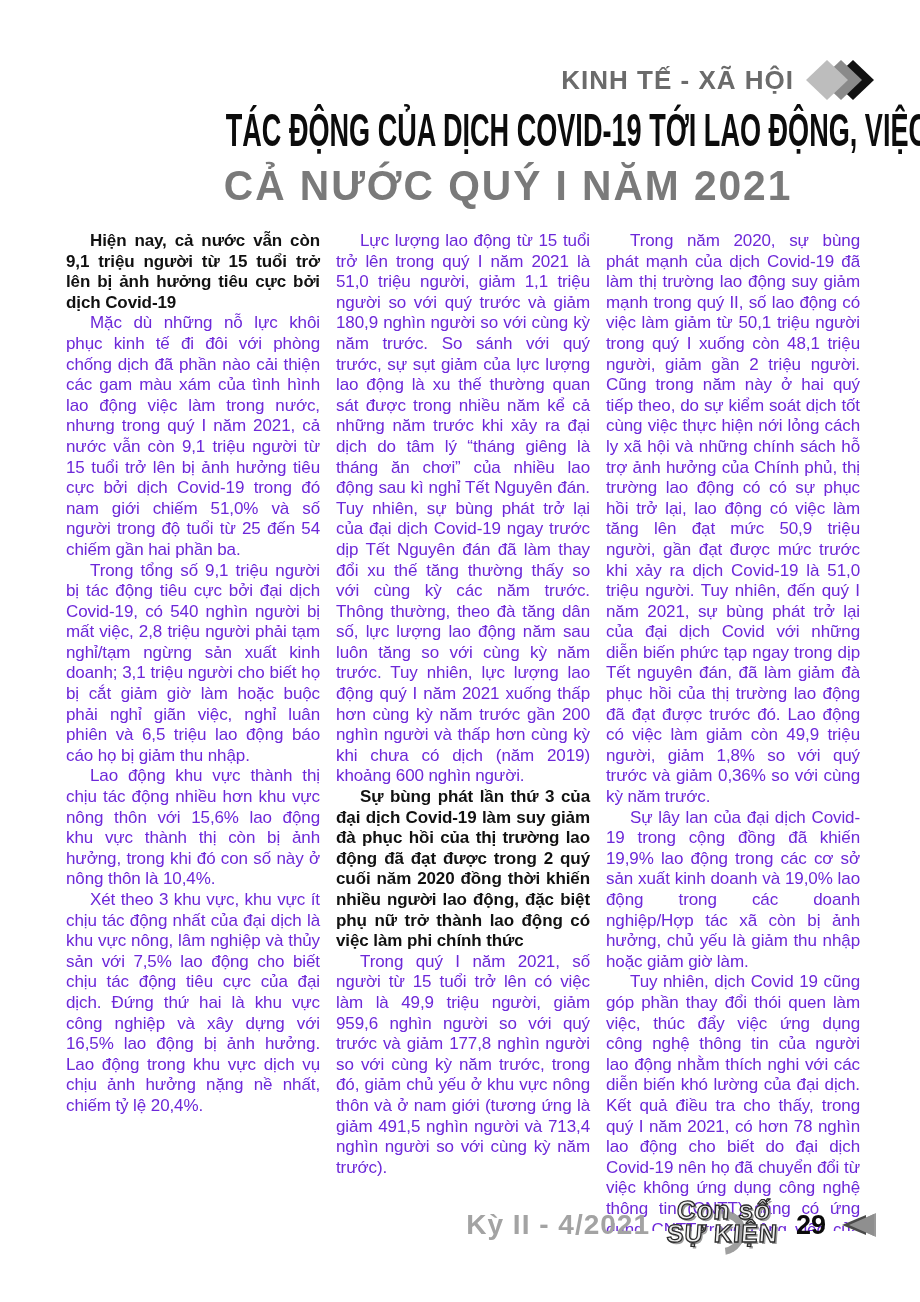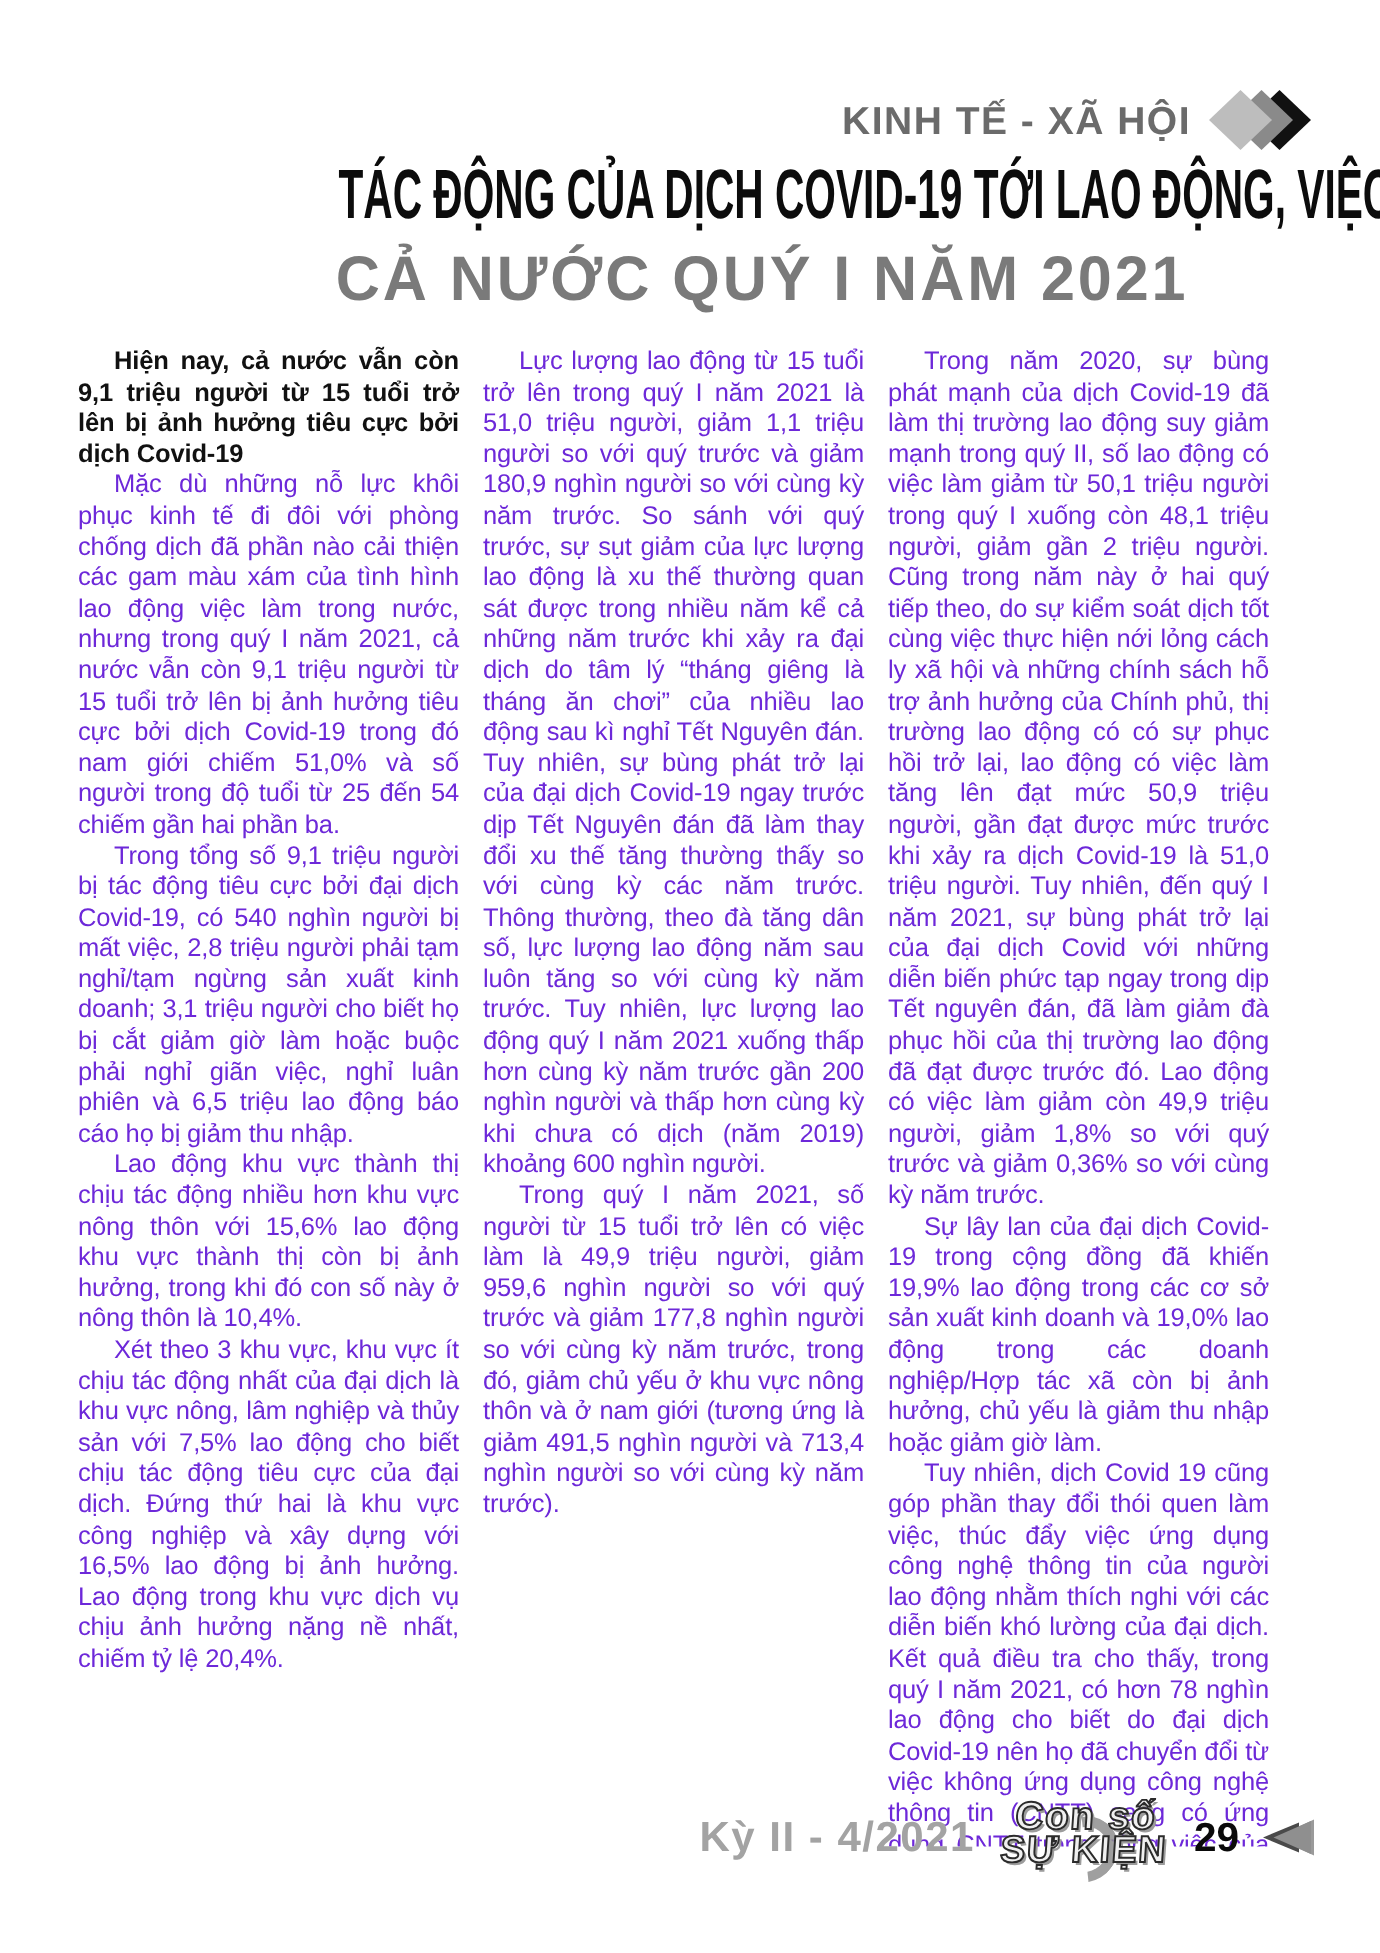--- a/index.html
+++ b/index.html
@@ -27,21 +27,21 @@
     transform:scaleX(0.63) scaleY(1.08);transform-origin:50% 50%;
     letter-spacing:0px;
   }
   .title-2{top:162px;margin-left:48px;}
   .title-2 .tscale{
     display:inline-block;font-size:42px;font-weight:700;color:#7a7a7a;
     letter-spacing:2px;transform:scaleX(0.97);transform-origin:50% 50%;
   }
   
   .columns{
-    position:absolute;top:231px;left:52px;width:794px;height:1000px;
+    position:absolute;top:231px;left:66px;width:794px;height:1000px;
     display:flex;gap:16px;overflow:hidden;
   }
   .col{flex:1 1 0;min-width:0;}
   .para{
     font-size:17px;line-height:20.6px;text-align:justify;
     text-indent:24px;margin:0;color:#6d28d9;
     letter-spacing:-0.1px;
   }
   .para.bold{font-weight:700;color:#111;}
   .para.cont{text-indent:0;}
@@ -99,20 +99,21 @@
   <div class="columns">
     <div class="col">
       <p class="para bold">Hiện nay, cả nước vẫn còn 9,1 triệu người từ 15 tuổi trở lên bị ảnh hưởng tiêu cực bởi dịch Covid-19</p>
       <p class="para">Mặc dù những nỗ lực khôi phục kinh tế đi đôi với phòng chống dịch đã phần nào cải thiện các gam màu xám của tình hình lao động việc làm trong nước, nhưng trong quý I năm 2021, cả nước vẫn còn 9,1 triệu người từ 15 tuổi trở lên bị ảnh hưởng tiêu cực bởi dịch Covid-19 trong đó nam giới chiếm 51,0% và số người trong độ tuổi từ 25 đến 54 chiếm gần hai phần ba.</p>
       <p class="para">Trong tổng số 9,1 triệu người bị tác động tiêu cực bởi đại dịch Covid-19, có 540 nghìn người bị mất việc, 2,8 triệu người phải tạm nghỉ/tạm ngừng sản xuất kinh doanh; 3,1 triệu người cho biết họ bị cắt giảm giờ làm hoặc buộc phải nghỉ giãn việc, nghỉ luân phiên và 6,5 triệu lao động báo cáo họ bị giảm thu nhập.</p>
       <p class="para">Lao động khu vực thành thị chịu tác động nhiều hơn khu vực nông thôn với 15,6% lao động khu vực thành thị còn bị ảnh hưởng, trong khi đó con số này ở nông thôn là 10,4%.</p>
       <p class="para">Xét theo 3 khu vực, khu vực ít chịu tác động nhất của đại dịch là khu vực nông, lâm nghiệp và thủy sản với 7,5% lao động cho biết chịu tác động tiêu cực của đại dịch. Đứng thứ hai là khu vực công nghiệp và xây dựng với 16,5% lao động bị ảnh hưởng. Lao động trong khu vực dịch vụ chịu ảnh hưởng nặng nề nhất, chiếm tỷ lệ 20,4%.</p>
     </div>
     <div class="col">
       <p class="para">Lực lượng lao động từ 15 tuổi trở lên trong quý I năm 2021 là 51,0 triệu người, giảm 1,1 triệu người so với quý trước và giảm 180,9 nghìn người so với cùng kỳ năm trước. So sánh với quý trước, sự sụt giảm của lực lượng lao động là xu thế thường quan sát được trong nhiều năm kể cả những năm trước khi xảy ra đại dịch do tâm lý “tháng giêng là tháng ăn chơi” của nhiều lao động sau kì nghỉ Tết Nguyên đán. Tuy nhiên, sự bùng phát trở lại của đại dịch Covid-19 ngay trước dịp Tết Nguyên đán đã làm thay đổi xu thế tăng thường thấy so với cùng kỳ các năm trước. Thông thường, theo đà tăng dân số, lực lượng lao động năm sau luôn tăng so với cùng kỳ năm trước. Tuy nhiên, lực lượng lao động quý I năm 2021 xuống thấp hơn cùng kỳ năm trước gần 200 nghìn người và thấp hơn cùng kỳ khi chưa có dịch (năm 2019) khoảng 600 nghìn người.</p>
+      <p class="para bold">Sự bùng phát lần thứ 3 của đại dịch Covid-19 làm suy giảm đà phục hồi của thị trường lao động đã đạt được trong 2 quý cuối năm 2020 đồng thời khiến nhiều người lao động, đặc biệt phụ nữ trở thành lao động có việc làm phi chính thức</p>
       <p class="para">Trong quý I năm 2021, số người từ 15 tuổi trở lên có việc làm là 49,9 triệu người, giảm 959,6 nghìn người so với quý trước và giảm 177,8 nghìn người so với cùng kỳ năm trước, trong đó, giảm chủ yếu ở khu vực nông thôn và ở nam giới (tương ứng là giảm 491,5 nghìn người và 713,4 nghìn người so với cùng kỳ năm trước).</p>
     </div>
     <div class="col">
       <p class="para">Trong năm 2020, sự bùng phát mạnh của dịch Covid-19 đã làm thị trường lao động suy giảm mạnh trong quý II, số lao động có việc làm giảm từ 50,1 triệu người trong quý I xuống còn 48,1 triệu người, giảm gần 2 triệu người. Cũng trong năm này ở hai quý tiếp theo, do sự kiểm soát dịch tốt cùng việc thực hiện nới lỏng cách ly xã hội và những chính sách hỗ trợ ảnh hưởng của Chính phủ, thị trường lao động có có sự phục hồi trở lại, lao động có việc làm tăng lên đạt mức 50,9 triệu người, gần đạt được mức trước khi xảy ra dịch Covid-19 là 51,0 triệu người. Tuy nhiên, đến quý I năm 2021, sự bùng phát trở lại của đại dịch Covid với những diễn biến phức tạp ngay trong dịp Tết nguyên đán, đã làm giảm đà phục hồi của thị trường lao động đã đạt được trước đó. Lao động có việc làm giảm còn 49,9 triệu người, giảm 1,8% so với quý trước và giảm 0,36% so với cùng kỳ năm trước.</p>
       <p class="para">Sự lây lan của đại dịch Covid-19 trong cộng đồng đã khiến 19,9% lao động trong các cơ sở sản xuất kinh doanh và 19,0% lao động trong các doanh nghiệp/Hợp tác xã còn bị ảnh hưởng, chủ yếu là giảm thu nhập hoặc giảm giờ làm.</p>
       <p class="para">Tuy nhiên, dịch Covid 19 cũng góp phần thay đổi thói quen làm việc, thúc đẩy việc ứng dụng công nghệ thông tin của người lao động nhằm thích nghi với các diễn biến khó lường của đại dịch. Kết quả điều tra cho thấy, trong quý I năm 2021, có hơn 78 nghìn lao động cho biết do đại dịch Covid-19 nên họ đã chuyển đổi từ việc không ứng dụng công nghệ thông tin (CNTT) sang có ứng dụng CNTT trong công việc của mình.</p>
     </div>
   </div>
 
   <div class="footer">

